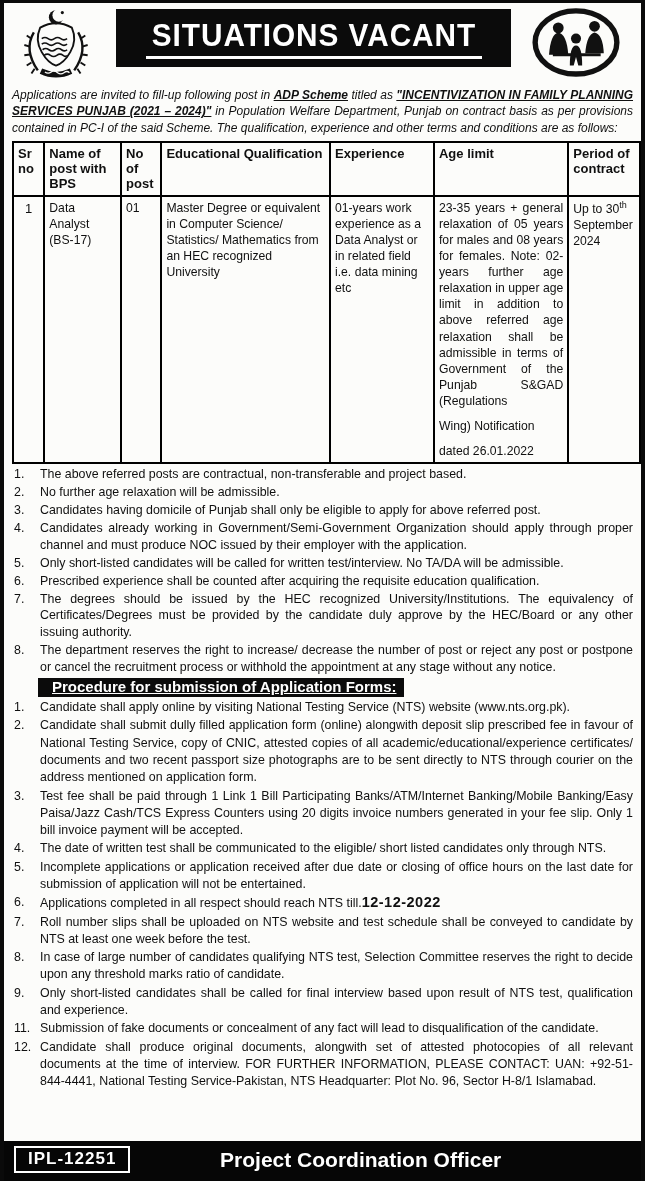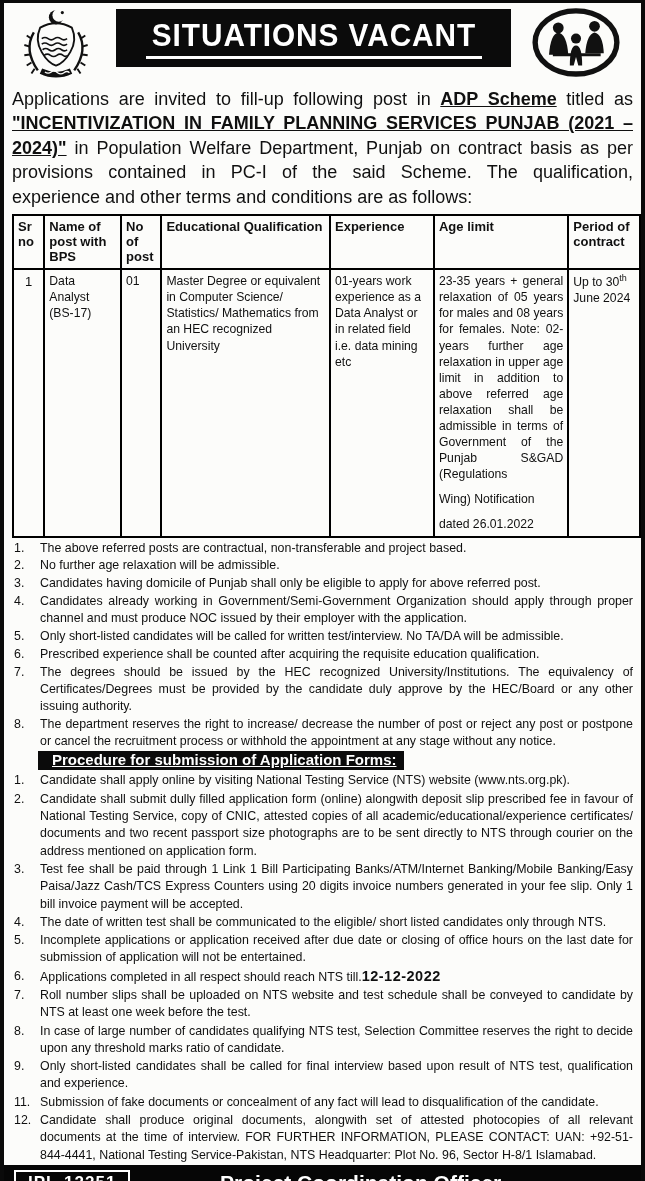--- a/index.html
+++ b/index.html
@@ -23,21 +23,21 @@
   .banner{
     flex:1;margin:2px 16px 0 16px;height:58px;
     background:#0b0b0b;display:flex;align-items:center;justify-content:center;
   }
   .banner span{
     color:#fff;font-weight:bold;font-size:31px;letter-spacing:1px;
     border-bottom:3px solid #fff;padding:0 6px 2px 6px;white-space:nowrap;
     transform:scaleX(.96);
   }
   
-  .intro{padding:4px 8px 2px 8px;font-size:18px;line-height:1.36;text-align:justify;}
+  .intro{padding:4px 8px 2px 8px;font-size:12px;line-height:1.36;text-align:justify;font-style:italic;}
   .bold-u{font-weight:bold;text-decoration:underline;}
   
   table.jobs{border-collapse:collapse;margin:3px 8px 2px 8px;width:629px;table-layout:fixed;}
   table.jobs th,table.jobs td{border:2px solid #000;padding:3px 4px;vertical-align:top;}
   table.jobs th{font-size:13px;text-align:left;line-height:1.15;padding-top:4px;border-radius:7px;}
   th.th-age{font-size:15.5px;text-align:center;vertical-align:middle;}
   th.th-exp{font-size:12.2px;margin-left:7px;}
   td{font-size:12.2px;line-height:1.32;}
   td.c-sr{text-align:center;font-size:13px;}
   td.c-age{text-align:justify;margin-top:28px;}
@@ -143,21 +143,21 @@
       <td class="c-sr">1</td>
       <td>Data Analyst (BS-17)</td>
       <td>01</td>
       <td>Master Degree or equivalent in Computer Science/ Statistics/ Mathematics from an HEC recognized University</td>
       <td>01-years work experience as a Data Analyst or in related field i.e. data mining etc</td>
       <td class="c-age">
         <p>23-35 years + general relaxation of 05 years for males and 08 years for females. Note: 02-years further age relaxation in upper age limit in addition to above referred age relaxation shall be admissible in terms of Government of the Punjab S&amp;GAD (Regulations</p>
         <p>Wing) Notification</p>
         <p>dated 26.01.2022</p>
       </td>
-      <td><span>Up to 30</span><sup>th</sup><span> June 2024</span></td>
+      <td><span>Up to 30</span><sup>th</sup><span> September 2024</span></td>
     </tr>
   </tbody>
     </table>
 
   <div class="list">
     <div class="li">
         <span class="num">1.</span>
         <span class="txt">The above referred posts are contractual, non-transferable and project based.</span>
       </div>
     <div class="li">

